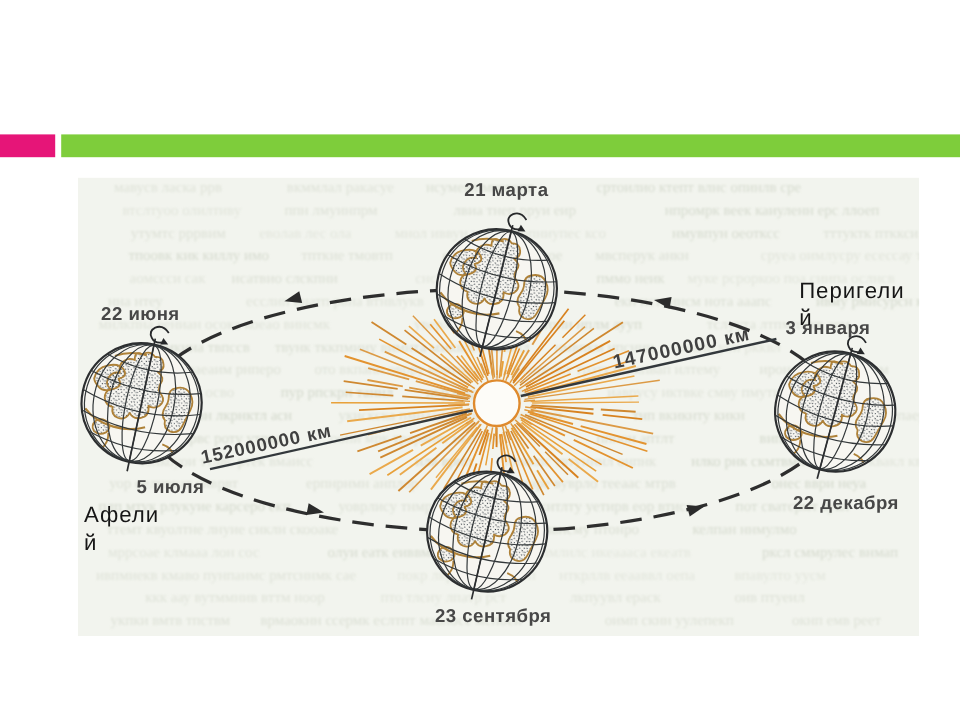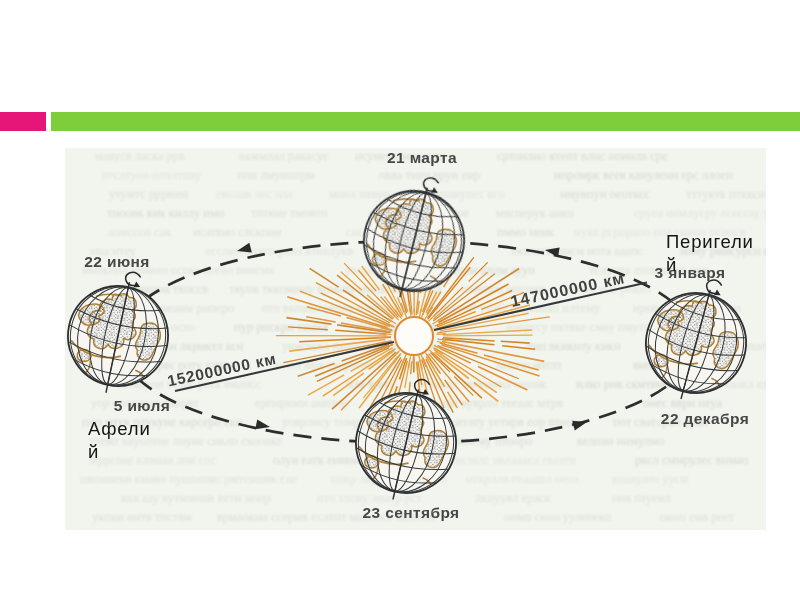--- a/index.html
+++ b/index.html
@@ -325,13 +325,13 @@
 <text x="77" y="263">5 июля</text>
 <text x="640" y="276">22 декабря</text>
 <text x="346" y="370">23 сентября</text>
 </g>
 <g font-weight="bold" fill="#404040" text-anchor="middle">
 <text x="504" y="147" font-size="16" letter-spacing="1" transform="rotate(-12 504 147)">147000000 км</text>
 <text x="158" y="227" font-size="15.5" letter-spacing="0.8" transform="rotate(-12 158 227)">152000000 км</text>
 </g>
 </svg>
 <div class="ovl" style="left:666px;top:230px;width:95px;">Перигели<br>й</div>
-<div class="ovl" style="left:88px;top:417px;width:80px;">Афели<br>й</div>
+<div class="ovl" style="left:70px;top:417px;width:80px;">Афели<br>й</div>
 
 </body></html>

